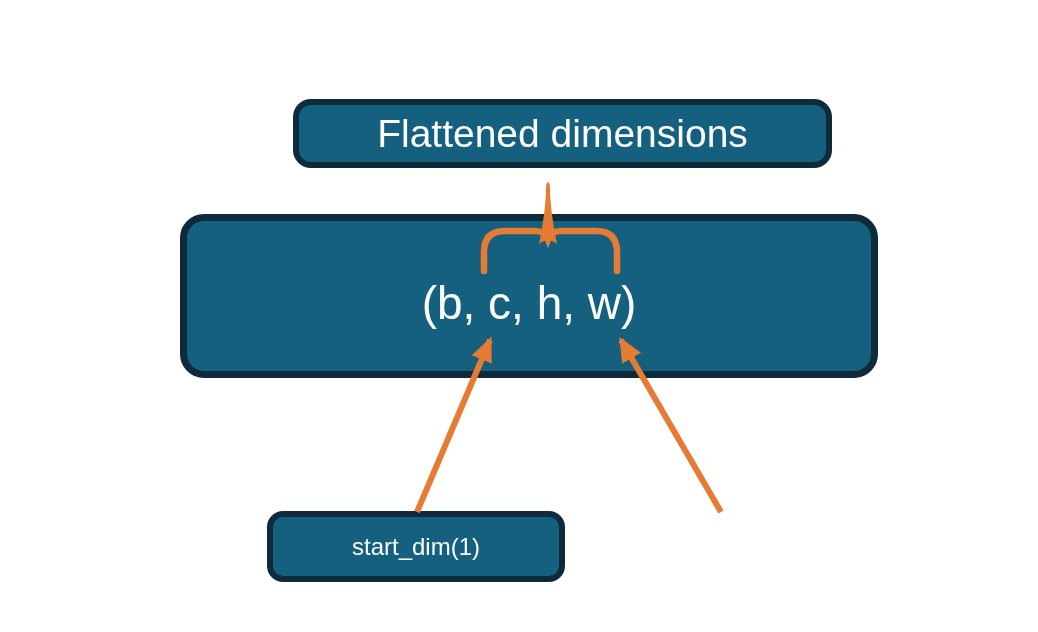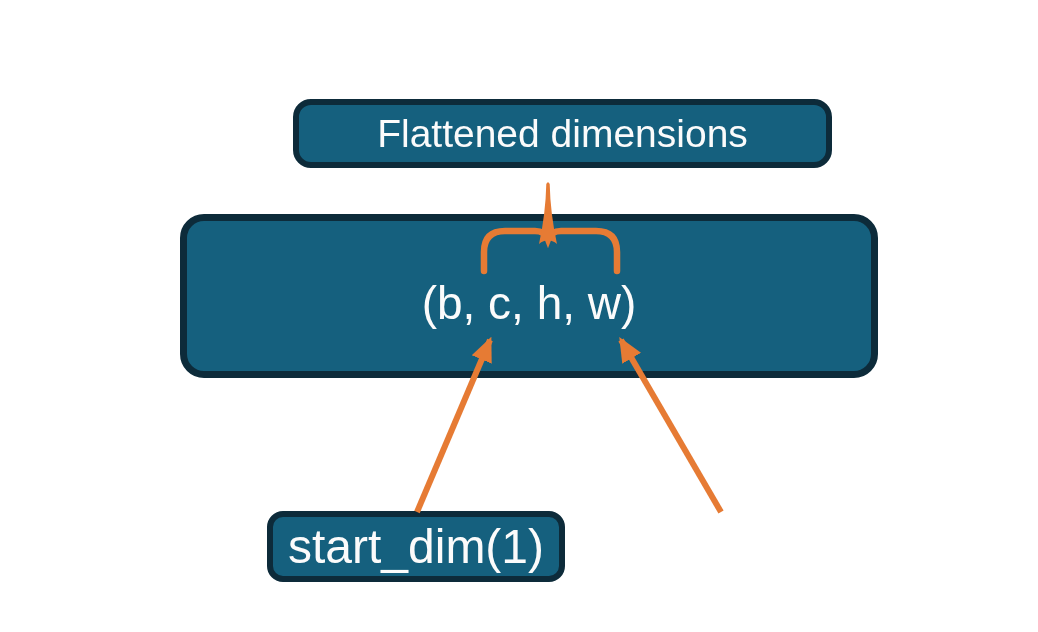--- a/index.html
+++ b/index.html
@@ -42,21 +42,21 @@
     width: 698px; height: 164px;
     border-width: 7px;
     border-radius: 24px;
     font-size: 46px;
   }
   .node-tensor .label { padding-top: 14px; }
   .node-start {
     left: 267px; top: 511px;
     width: 298px; height: 71px;
     border-radius: 16px;
-    font-size: 48px;
+    font-size: 24px;
   }
   .node-end {
     left: 582px; top: 510px;
     width: 296px; height: 72px;
     border-radius: 16px;
     font-size: 36px;
   }
   .overlay {
     position: absolute;
     left: 0; top: 0;

